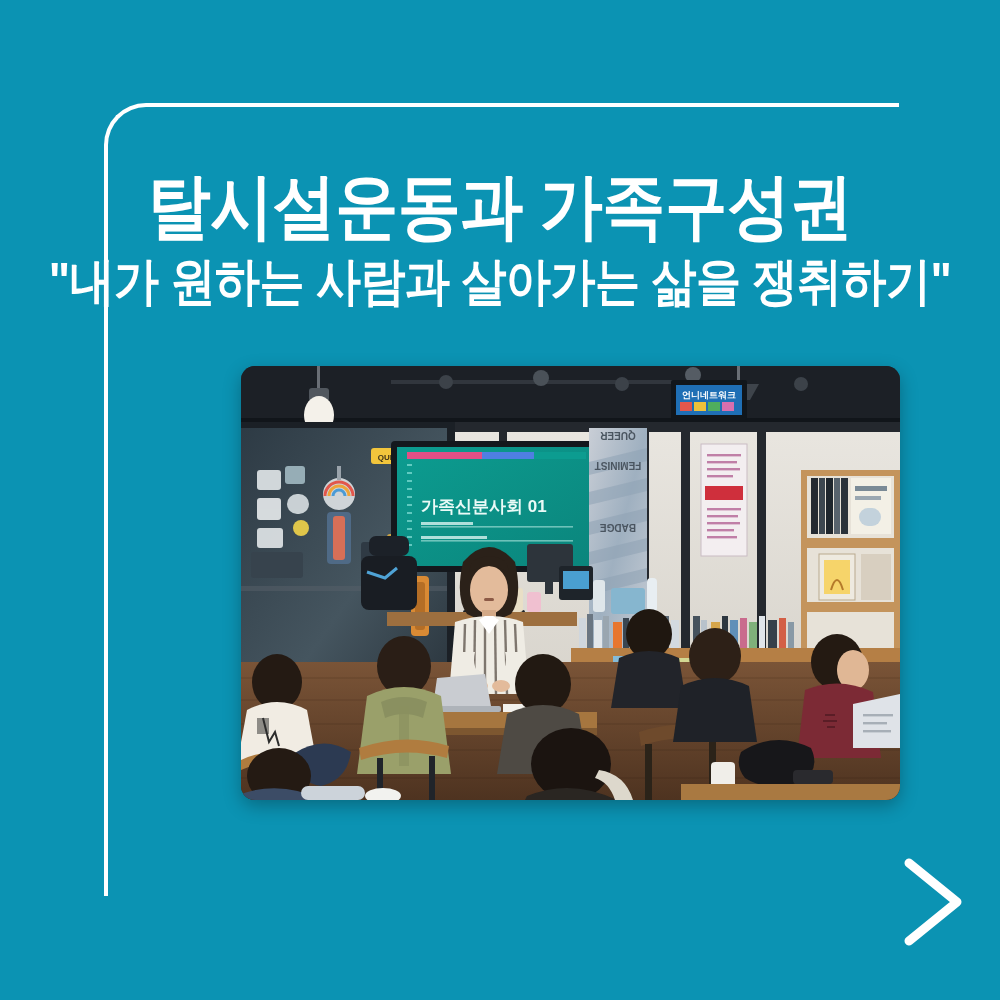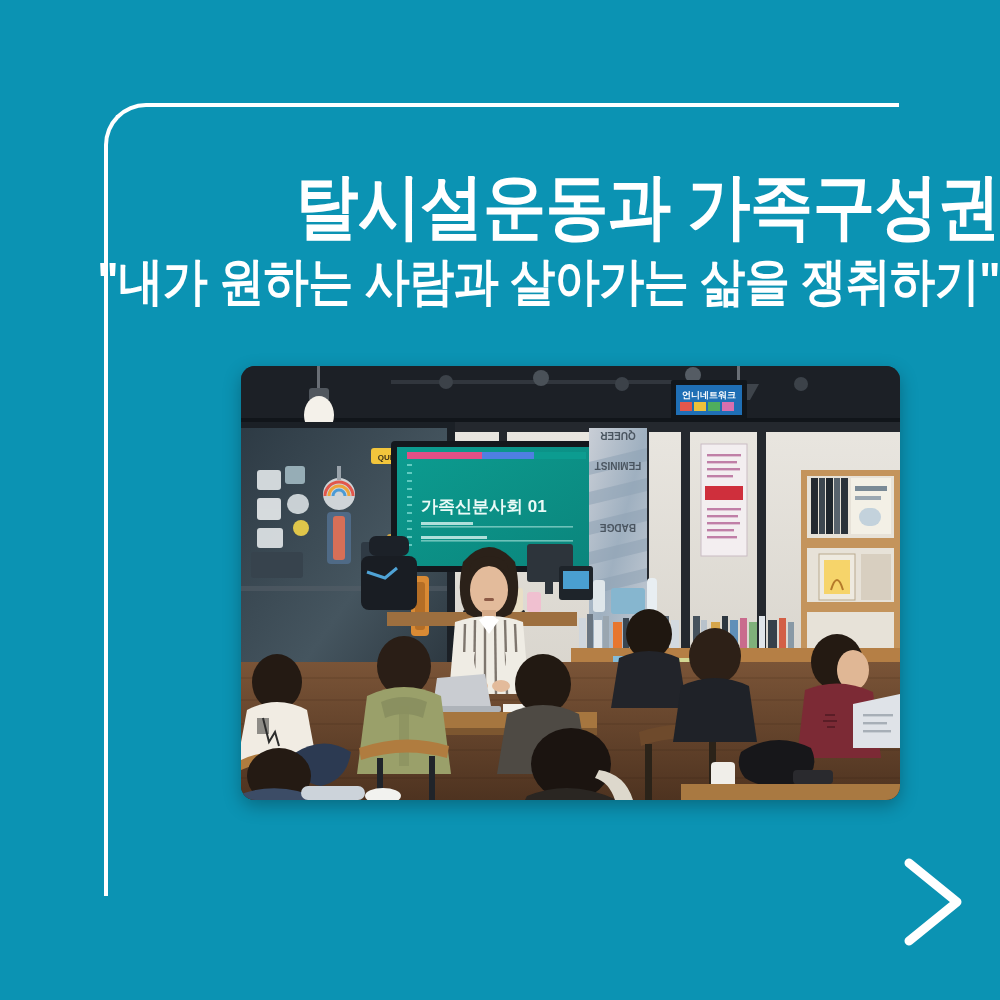--- a/index.html
+++ b/index.html
@@ -31,21 +31,21 @@
     box-sizing: border-box;
     pointer-events: none;
   }
 
   
   #headline {
     position: absolute;
     left: 0;
     top: 168px;
     width: 1000px;
-    text-align: right;
+    text-align: center;
   }
   #title-main {
     display: block;
     color: #ffffff;
     font-size: 63px;
     line-height: 1.06;
     font-weight: 700;
     letter-spacing: -0.5px;
     white-space: nowrap;
     transform: scaleY(1.14);

